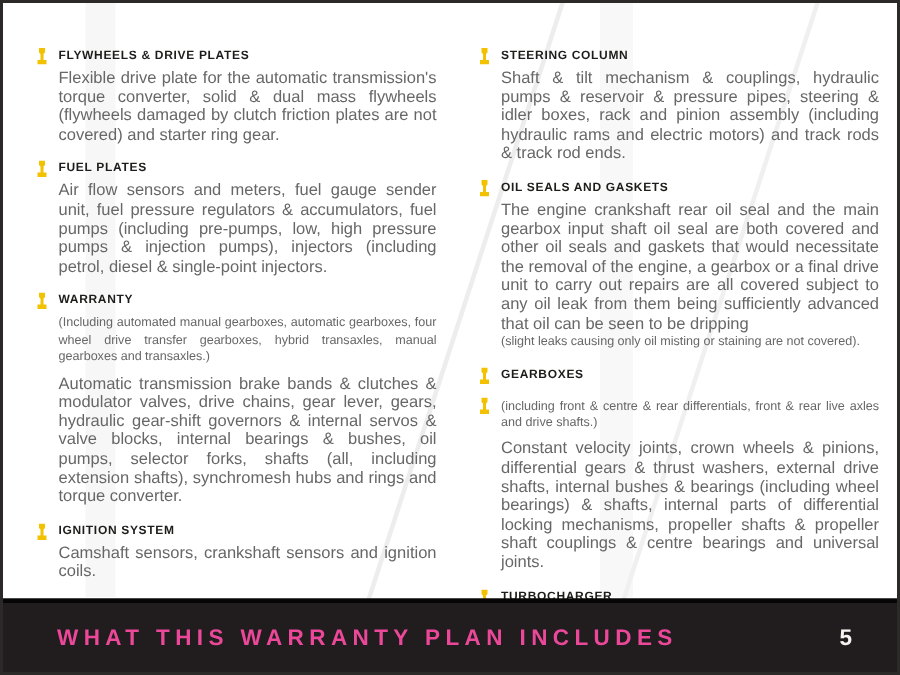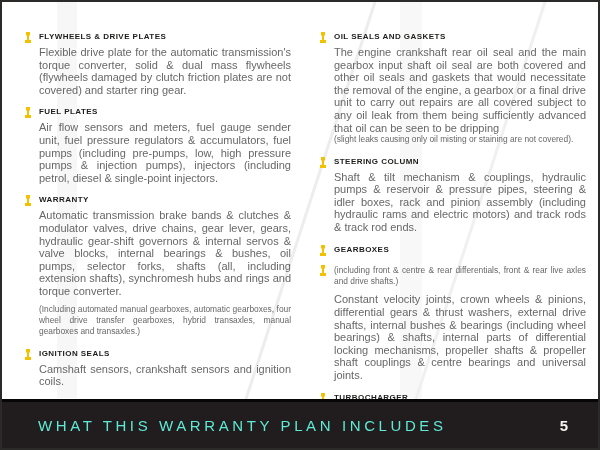--- a/index.html
+++ b/index.html
@@ -56,23 +56,23 @@
     background: #211d1e;
     border-top: 3px solid #070606;
     display: flex;
     align-items: center;
     padding: 0 30px 0 36px;
     box-sizing: border-box;
     z-index: 2;
   }
   .footer-title {
     flex: 1;
-    color: #5eead4;
+    color: #ec4899;
     font-size: 15px;
-    font-weight: normal;
+    font-weight: bold;
     letter-spacing: 3.6px;
   }
   .footer-page {
     color: #f6f4f0;
     font-size: 15px;
     font-weight: bold;
   }
 </style>
 </head>
 <body>
@@ -102,51 +102,51 @@
           </svg>
         <h3 class="section-title">FUEL PLATES</h3>
         <p class="para">Air flow sensors and meters, fuel gauge sender unit, fuel pressure regulators &amp; accumulators, fuel pumps (including pre-pumps, low, high pressure pumps &amp; injection pumps), injectors (including petrol, diesel &amp; single-point injectors.</p>
       </div>
 
       <div class="section">
         <svg class="bullet-icon" viewBox="0 0 8 11">
             <path fill="#F2C200" d="M2 0h4v3L5 4v4h2v3H1V8h2V4L2 3z"></path>
           </svg>
         <h3 class="section-title">WARRANTY</h3>
+        <p class="para small">(Including automated manual gearboxes, automatic gearboxes, four wheel drive transfer gearboxes, hybrid transaxles, manual gearboxes and transaxles.)</p>
         <p class="para">Automatic transmission brake bands &amp; clutches &amp; modulator valves, drive chains, gear lever, gears, hydraulic gear-shift governors &amp; internal servos &amp; valve blocks, internal bearings &amp; bushes, oil pumps, selector forks, shafts (all, including extension shafts), synchromesh hubs and rings and torque converter.</p>
-        <p class="para small">(Including automated manual gearboxes, automatic gearboxes, four wheel drive transfer gearboxes, hybrid transaxles, manual gearboxes and transaxles.)</p>
       </div>
 
       <div class="section">
         <svg class="bullet-icon" viewBox="0 0 8 11">
             <path fill="#F2C200" d="M2 0h4v3L5 4v4h2v3H1V8h2V4L2 3z"></path>
           </svg>
-        <h3 class="section-title">IGNITION SEALS</h3>
+        <h3 class="section-title">IGNITION SYSTEM</h3>
         <p class="para">Camshaft sensors, crankshaft sensors and ignition coils.</p>
       </div>
 
     </div>
 
     <div class="col">
 
       <div class="section">
         <svg class="bullet-icon" viewBox="0 0 8 11">
             <path fill="#F2C200" d="M2 0h4v3L5 4v4h2v3H1V8h2V4L2 3z"></path>
           </svg>
-        <h3 class="section-title">OIL SEALS AND GASKETS</h3>
-        <p class="para" style="margin-bottom:0">The engine crankshaft rear oil seal and the main gearbox input shaft oil seal are both covered and other oil seals and gaskets that would necessitate the removal of the engine, a gearbox or a final drive unit to carry out repairs are all covered subject to any oil leak from them being sufficiently advanced that oil can be seen to be dripping</p>
-        <p class="para small">(slight leaks causing only oil misting or staining are not covered).</p>
+        <h3 class="section-title">STEERING COLUMN</h3>
+        <p class="para">Shaft &amp; tilt mechanism &amp; couplings, hydraulic pumps &amp; reservoir &amp; pressure pipes, steering &amp; idler boxes, rack and pinion assembly (including hydraulic rams and electric motors) and track rods &amp; track rod ends.</p>
       </div>
 
       <div class="section">
         <svg class="bullet-icon" viewBox="0 0 8 11">
             <path fill="#F2C200" d="M2 0h4v3L5 4v4h2v3H1V8h2V4L2 3z"></path>
           </svg>
-        <h3 class="section-title">STEERING COLUMN</h3>
-        <p class="para">Shaft &amp; tilt mechanism &amp; couplings, hydraulic pumps &amp; reservoir &amp; pressure pipes, steering &amp; idler boxes, rack and pinion assembly (including hydraulic rams and electric motors) and track rods &amp; track rod ends.</p>
+        <h3 class="section-title">OIL SEALS AND GASKETS</h3>
+        <p class="para" style="margin-bottom:0">The engine crankshaft rear oil seal and the main gearbox input shaft oil seal are both covered and other oil seals and gaskets that would necessitate the removal of the engine, a gearbox or a final drive unit to carry out repairs are all covered subject to any oil leak from them being sufficiently advanced that oil can be seen to be dripping</p>
+        <p class="para small">(slight leaks causing only oil misting or staining are not covered).</p>
       </div>
 
       <div class="section">
         <svg class="bullet-icon" viewBox="0 0 8 11">
             <path fill="#F2C200" d="M2 0h4v3L5 4v4h2v3H1V8h2V4L2 3z"></path>
           </svg>
         <h3 class="section-title">GEARBOXES</h3>
       </div>
 
       <div class="section">

